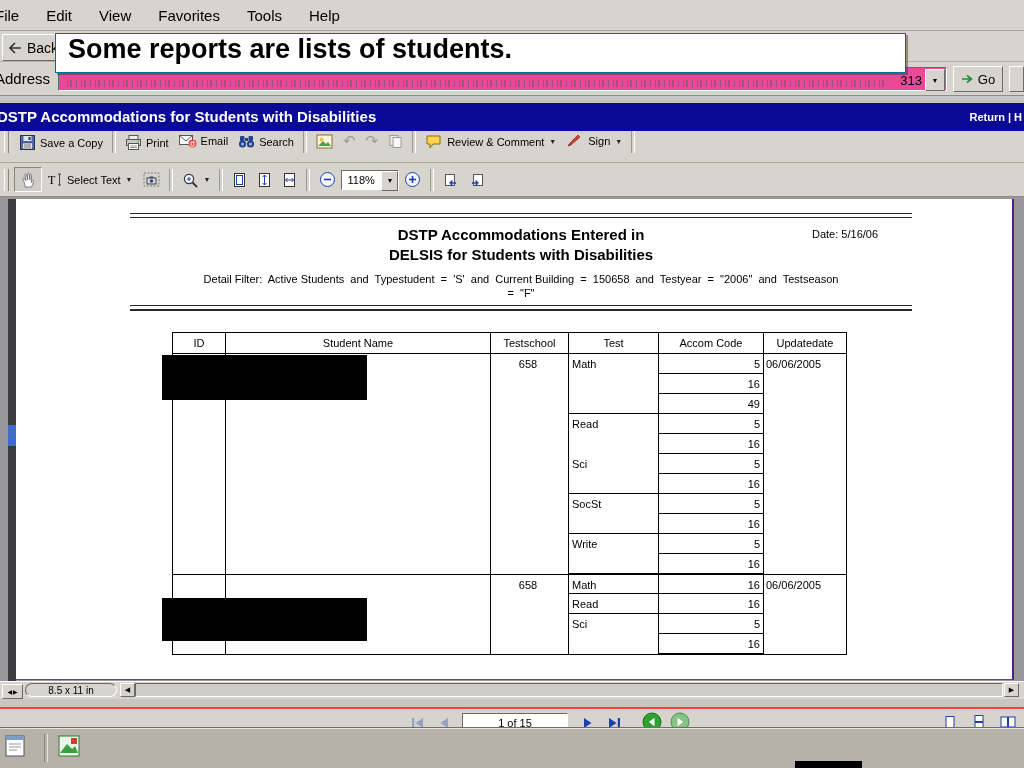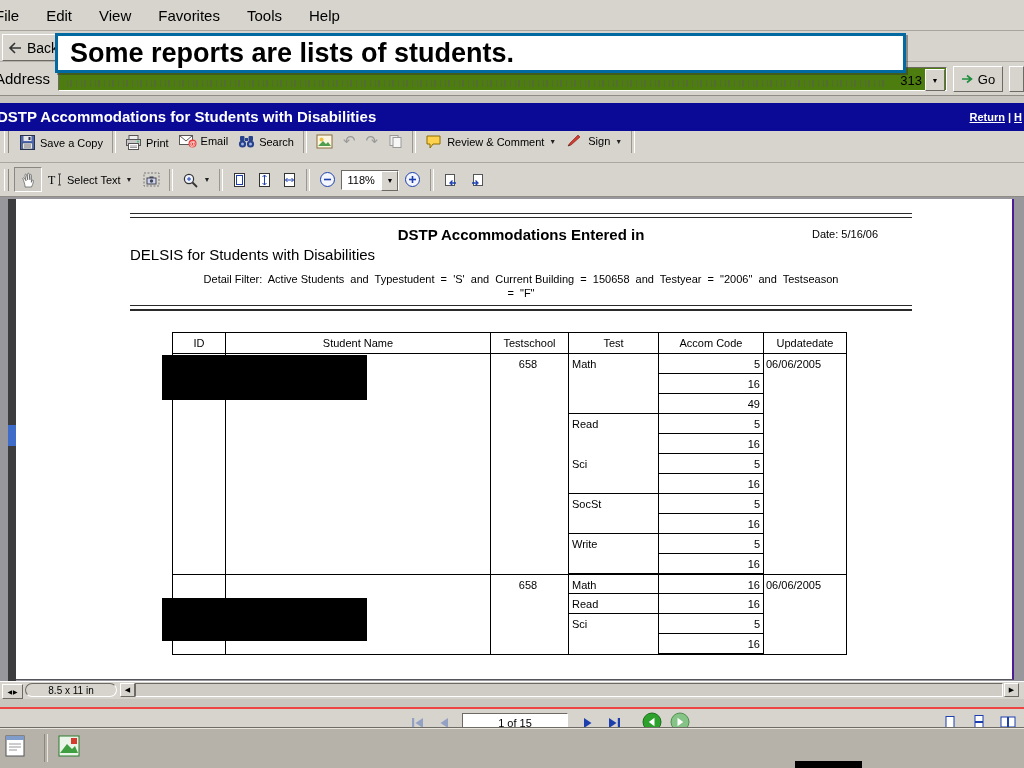--- a/index.html
+++ b/index.html
@@ -13,32 +13,32 @@
   .menubar{left:0;top:0;width:1024px;height:31px;background:#d7d4cd;border-bottom:1px solid #a8a59e;
            display:flex;align-items:center;gap:27px;font-size:15px;padding-left:2px;box-sizing:border-box;}
   .menu-item{cursor:default;}
   .menu-item:first-child{margin-left:-7px;}
 
   .backrow{left:0;top:31px;width:1024px;height:31px;background:#d7d4cd;border-bottom:1px solid #b3b0a9;box-sizing:border-box;}
   .back-btn{position:absolute;left:2px;top:3px;height:25px;padding:0 9px 0 5px;display:flex;align-items:center;gap:4px;font-size:14px;}
 
   .addressrow{left:0;top:62px;width:1024px;height:34px;background:#d7d4cd;border-bottom:1px solid #8f8c85;box-sizing:border-box;}
   .addr-label{position:absolute;left:-5px;top:8px;font-size:15px;}
-  .addr-input{position:absolute;left:58px;top:5px;width:889px;height:24px;background:#4d7c0f;box-sizing:border-box;}
+  .addr-input{position:absolute;left:58px;top:5px;width:889px;height:24px;background:#ec4899;box-sizing:border-box;}
   .addr-sliver{position:absolute;left:8px;top:12px;width:820px;height:7px;opacity:.5;
       background:repeating-linear-gradient(90deg,#5a5a5a 0 1px,transparent 1px 3px,#5a5a5a 3px 5px,transparent 5px 9px,#5a5a5a 9px 10px,transparent 10px 14px);}
   .addr-value{position:absolute;right:24px;top:5px;font-size:13px;}
   .addr-drop{position:absolute;right:1px;top:1px;width:18px;height:20px;display:flex;align-items:center;justify-content:center;font-size:7px;}
   .go-btn{position:absolute;left:953px;top:4px;width:50px;height:26px;display:flex;align-items:center;justify-content:center;gap:3px;font-size:13px;box-sizing:border-box;}
   .addr-cut{position:absolute;left:1009px;top:4px;width:15px;height:26px;box-sizing:border-box;}
 
   .bluebar{left:0;top:103px;width:1024px;height:28px;background:#0a0a96;}
   .blue-title{position:absolute;left:-3px;top:5px;color:#fff;font-weight:bold;font-size:15px;white-space:nowrap;}
   .blue-links{position:absolute;right:2px;top:8px;color:#fff;font-size:11px;font-weight:bold;white-space:nowrap;}
-  .blue-links .lnk{text-decoration:underline;cursor:pointer;}
+  .blue-links .lnk{cursor:pointer;}
   .blue-links .sep{margin:0 3px;text-decoration:none;}
 
   
   .toolbar1{left:0;top:131px;width:1024px;height:32px;background:#d7d4cd;border-bottom:1px solid #aaa79f;
             display:flex;align-items:flex-start;padding-left:3px;font-size:11px;box-sizing:border-box;}
   .toolbar2{left:0;top:163px;width:1024px;height:34px;background:#d7d4cd;border-bottom:1px solid #8f8c85;
             display:flex;align-items:center;padding-left:3px;font-size:11px;box-sizing:border-box;}
   .gripper{width:3px;height:22px;border-left:1px solid #fff;border-right:1px solid #8a877f;margin:0 5px 0 1px;}
   .tsep{width:2px;height:22px;border-left:1px solid #9a978f;border-right:1px solid #fff;margin:0 4px;}
   .tb-btn{display:flex;align-items:center;gap:4px;padding:3px 5px;white-space:nowrap;cursor:default;}
@@ -51,21 +51,21 @@
 
   
   .docarea{left:0;top:197px;width:1024px;height:484px;background:#98979b;}
   .leftstrip{position:absolute;left:8px;top:2px;width:8px;height:482px;background:#3c3c3e;}
   .nav-tab-marker{position:absolute;left:8px;top:228px;width:8px;height:21px;background:#3f6cc8;}
   .page{position:absolute;left:16px;top:2px;width:996px;height:480px;background:#fff;
         border-right:2px solid #4c1d95;border-bottom:1px solid #55545a;box-sizing:content-box;overflow:hidden;}
   .rule-top{position:absolute;left:114px;top:14px;width:782px;height:3px;border-top:1px solid #2a2a2a;border-bottom:1px solid #2a2a2a;}
   .rule-bottom{position:absolute;left:114px;top:106px;width:782px;height:3px;border-top:1px solid #2a2a2a;border-bottom:2px solid #2a2a2a;}
   .rpt-title1{position:absolute;left:114px;top:27px;width:782px;text-align:center;font-size:15px;font-weight:bold;}
-  .rpt-title2{position:absolute;left:114px;top:47px;width:782px;font-size:15px;font-weight:normal;}
+  .rpt-title2{position:absolute;left:114px;top:47px;width:782px;text-align:center;font-size:15px;font-weight:bold;}
   .rpt-date{position:absolute;left:796px;top:29px;font-size:11px;}
   .rpt-filter1{position:absolute;left:53px;top:74px;width:904px;text-align:center;font-size:11px;white-space:pre;}
   .rpt-filter2{position:absolute;left:53px;top:88px;width:904px;text-align:center;font-size:11px;white-space:pre;}
 
   .report-table{position:absolute;left:156px;top:133px;width:673px;border:1px solid #000;background:#fff;box-sizing:content-box;}
   .trow{display:flex;height:20px;}
   .trow.thead{height:21px;}
   .tcell{box-sizing:border-box;border-right:1px solid #000;font-size:11px;padding-top:4px;overflow:hidden;white-space:nowrap;height:100%;}
   .c0{width:53px;text-align:right;padding-right:4px;}
   .c1{width:265px;padding-left:3px;}
@@ -96,22 +96,22 @@
   .layout-btn{width:24px;height:20px;display:flex;align-items:center;justify-content:center;cursor:default;}
 
   .taskbar{left:0;top:727px;width:1024px;height:41px;background:#b6b2aa;border-top:1px solid #6f6c66;
            box-shadow:inset 0 1px 0 #e8e5df;box-sizing:border-box;}
   .tb-sep{position:absolute;left:44px;top:6px;width:2px;height:28px;border-left:1px solid #8a877f;border-right:1px solid #e8e5df;}
   .tb-icon1{position:absolute;left:5px;top:7px;}
   .tb-icon2{position:absolute;left:58px;top:7px;}
   .artifact{position:absolute;left:795px;top:33px;width:67px;height:8px;background:#000;}
 
   
-  .callout{left:55px;top:33px;width:851px;height:40px;background:#fff;border:3px solid #0369a1;
-           box-shadow:2px 2px 0 rgba(50,50,50,.45);z-index:60;display:flex;align-items:center;
+  .callout{left:55px;top:33px;width:851px;height:40px;background:#fff;border:1px solid #0369a1;
+           box-shadow:2px 2px 0 rgba(50,50,50,.45);z-index:60;display:flex;align-items:flex-start;
            padding-left:12px;font-size:27px;font-weight:bold;box-sizing:border-box;}
 </style>
 </head>
 <body>
 
 <div id="screen">
 
   <div class="abs menubar">
     <span class="menu-item">File</span>
     <span class="menu-item">Edit</span>

